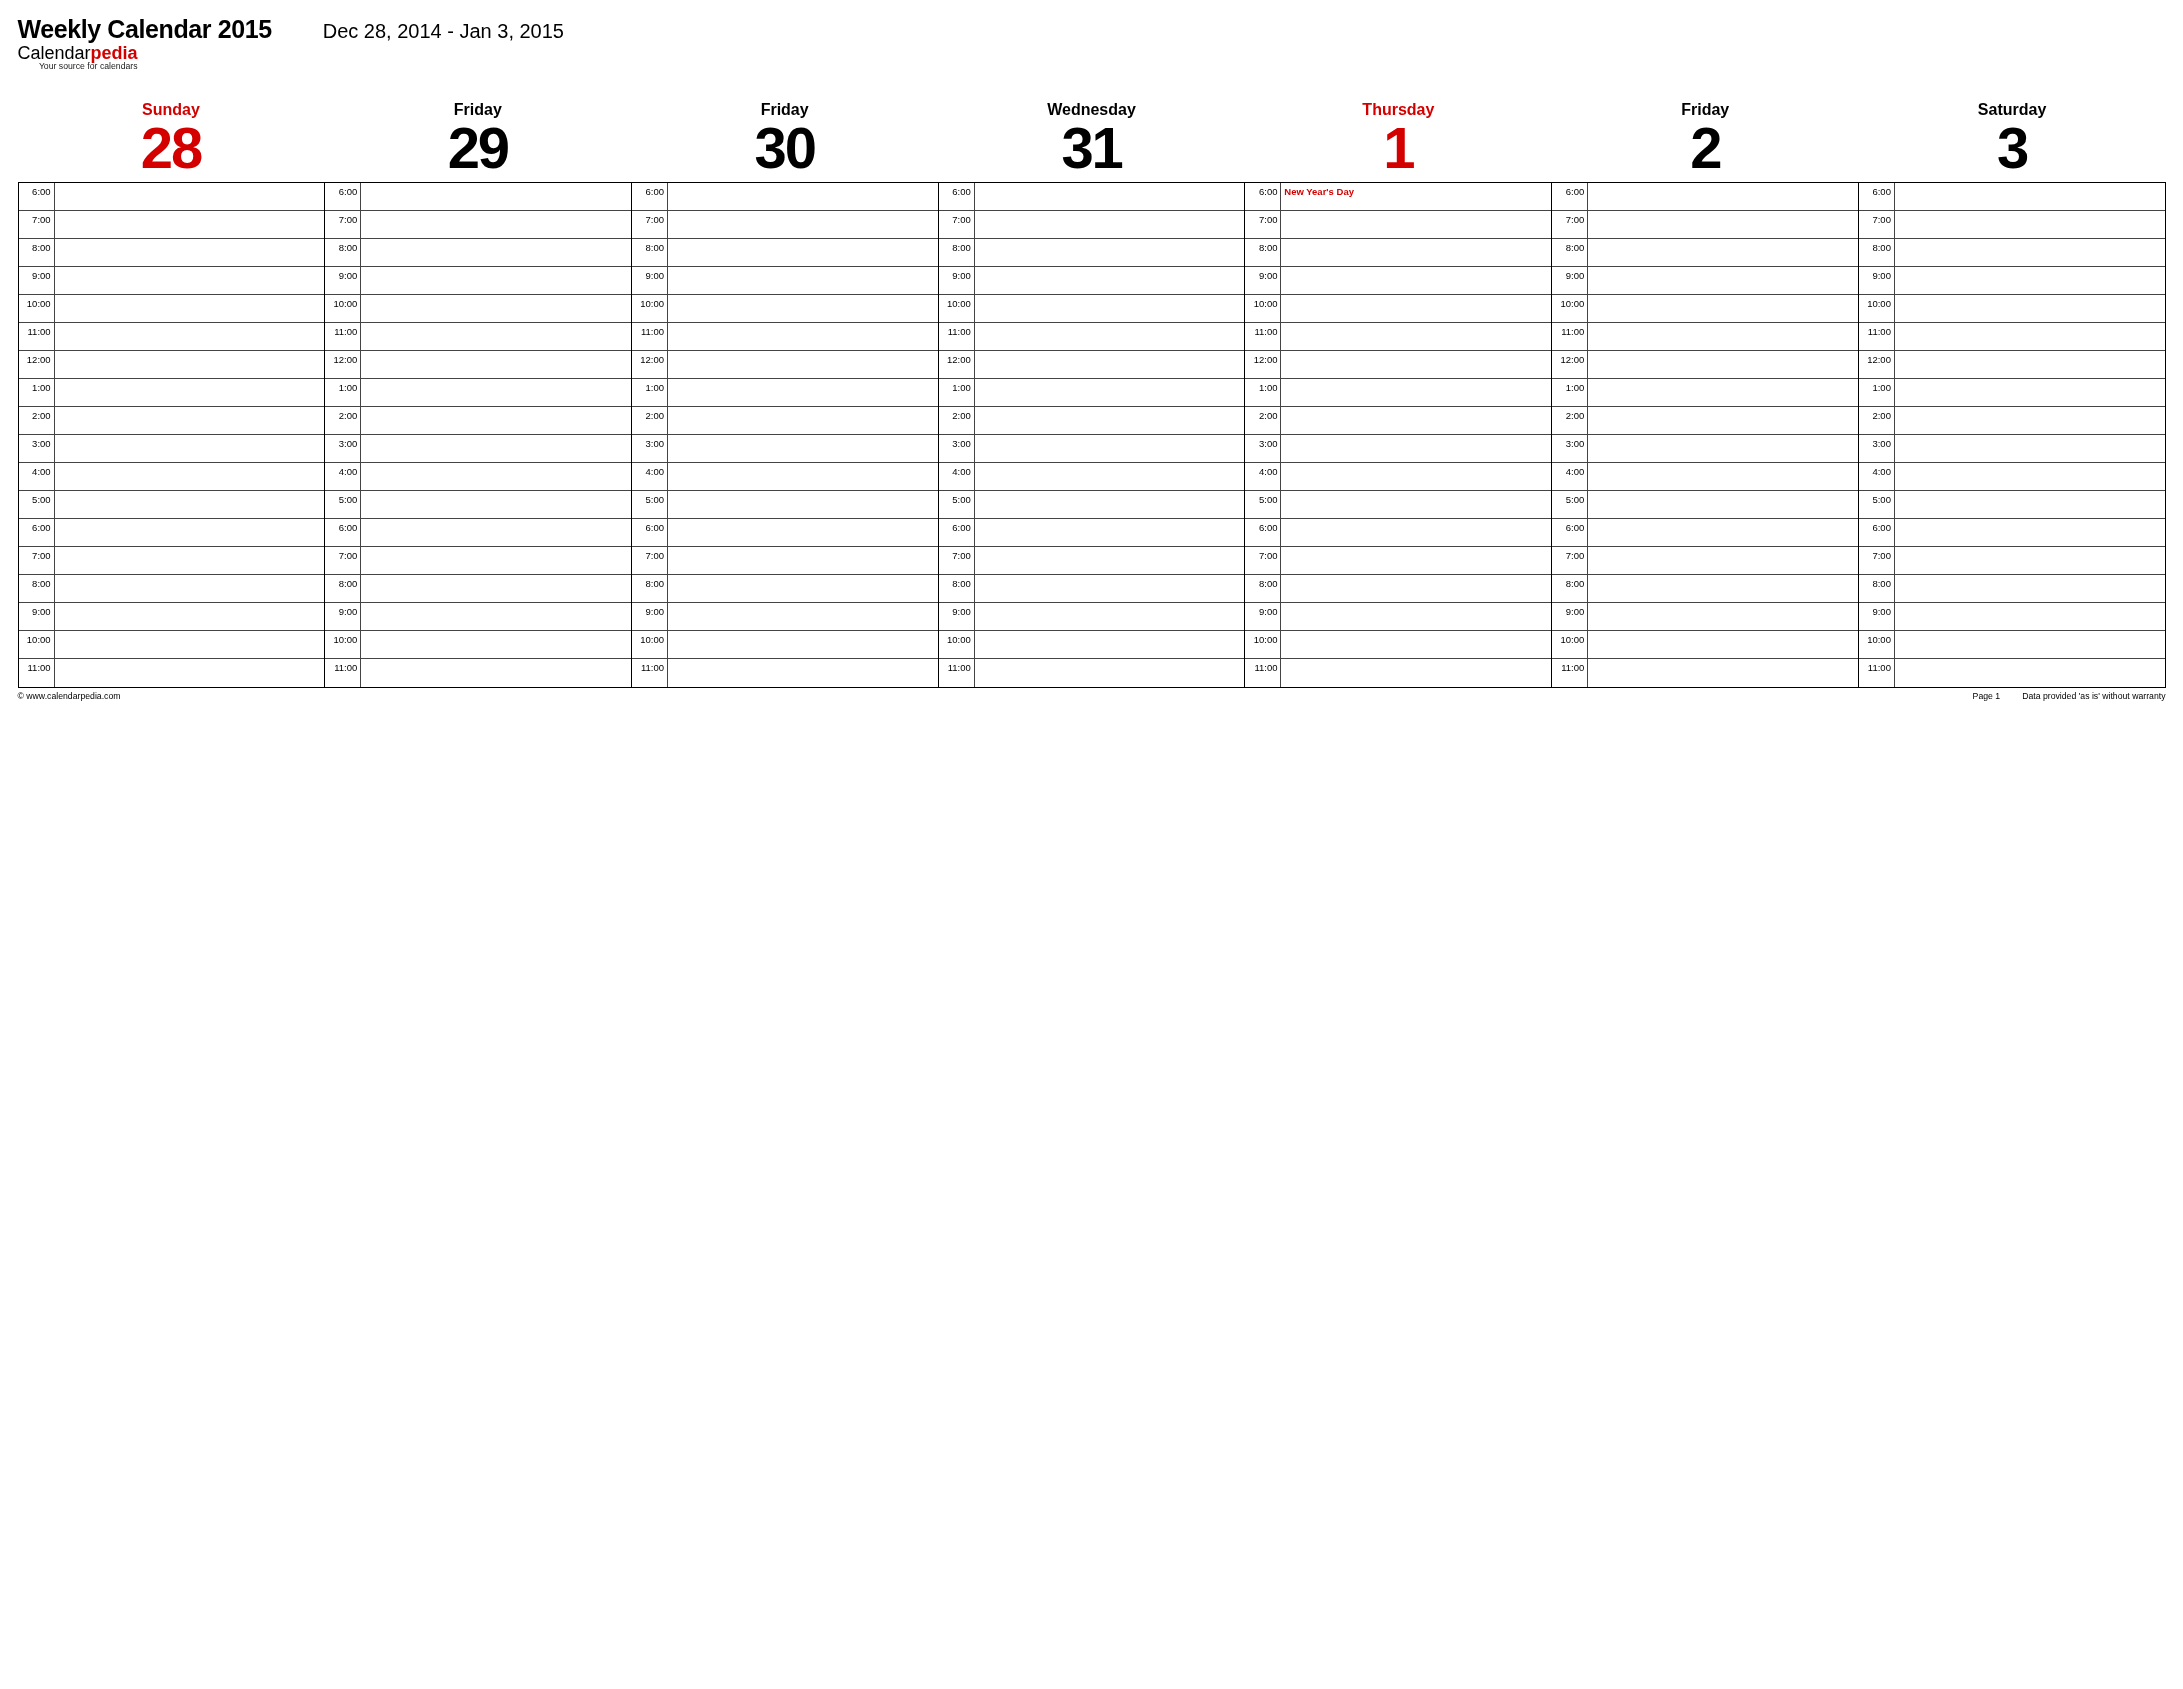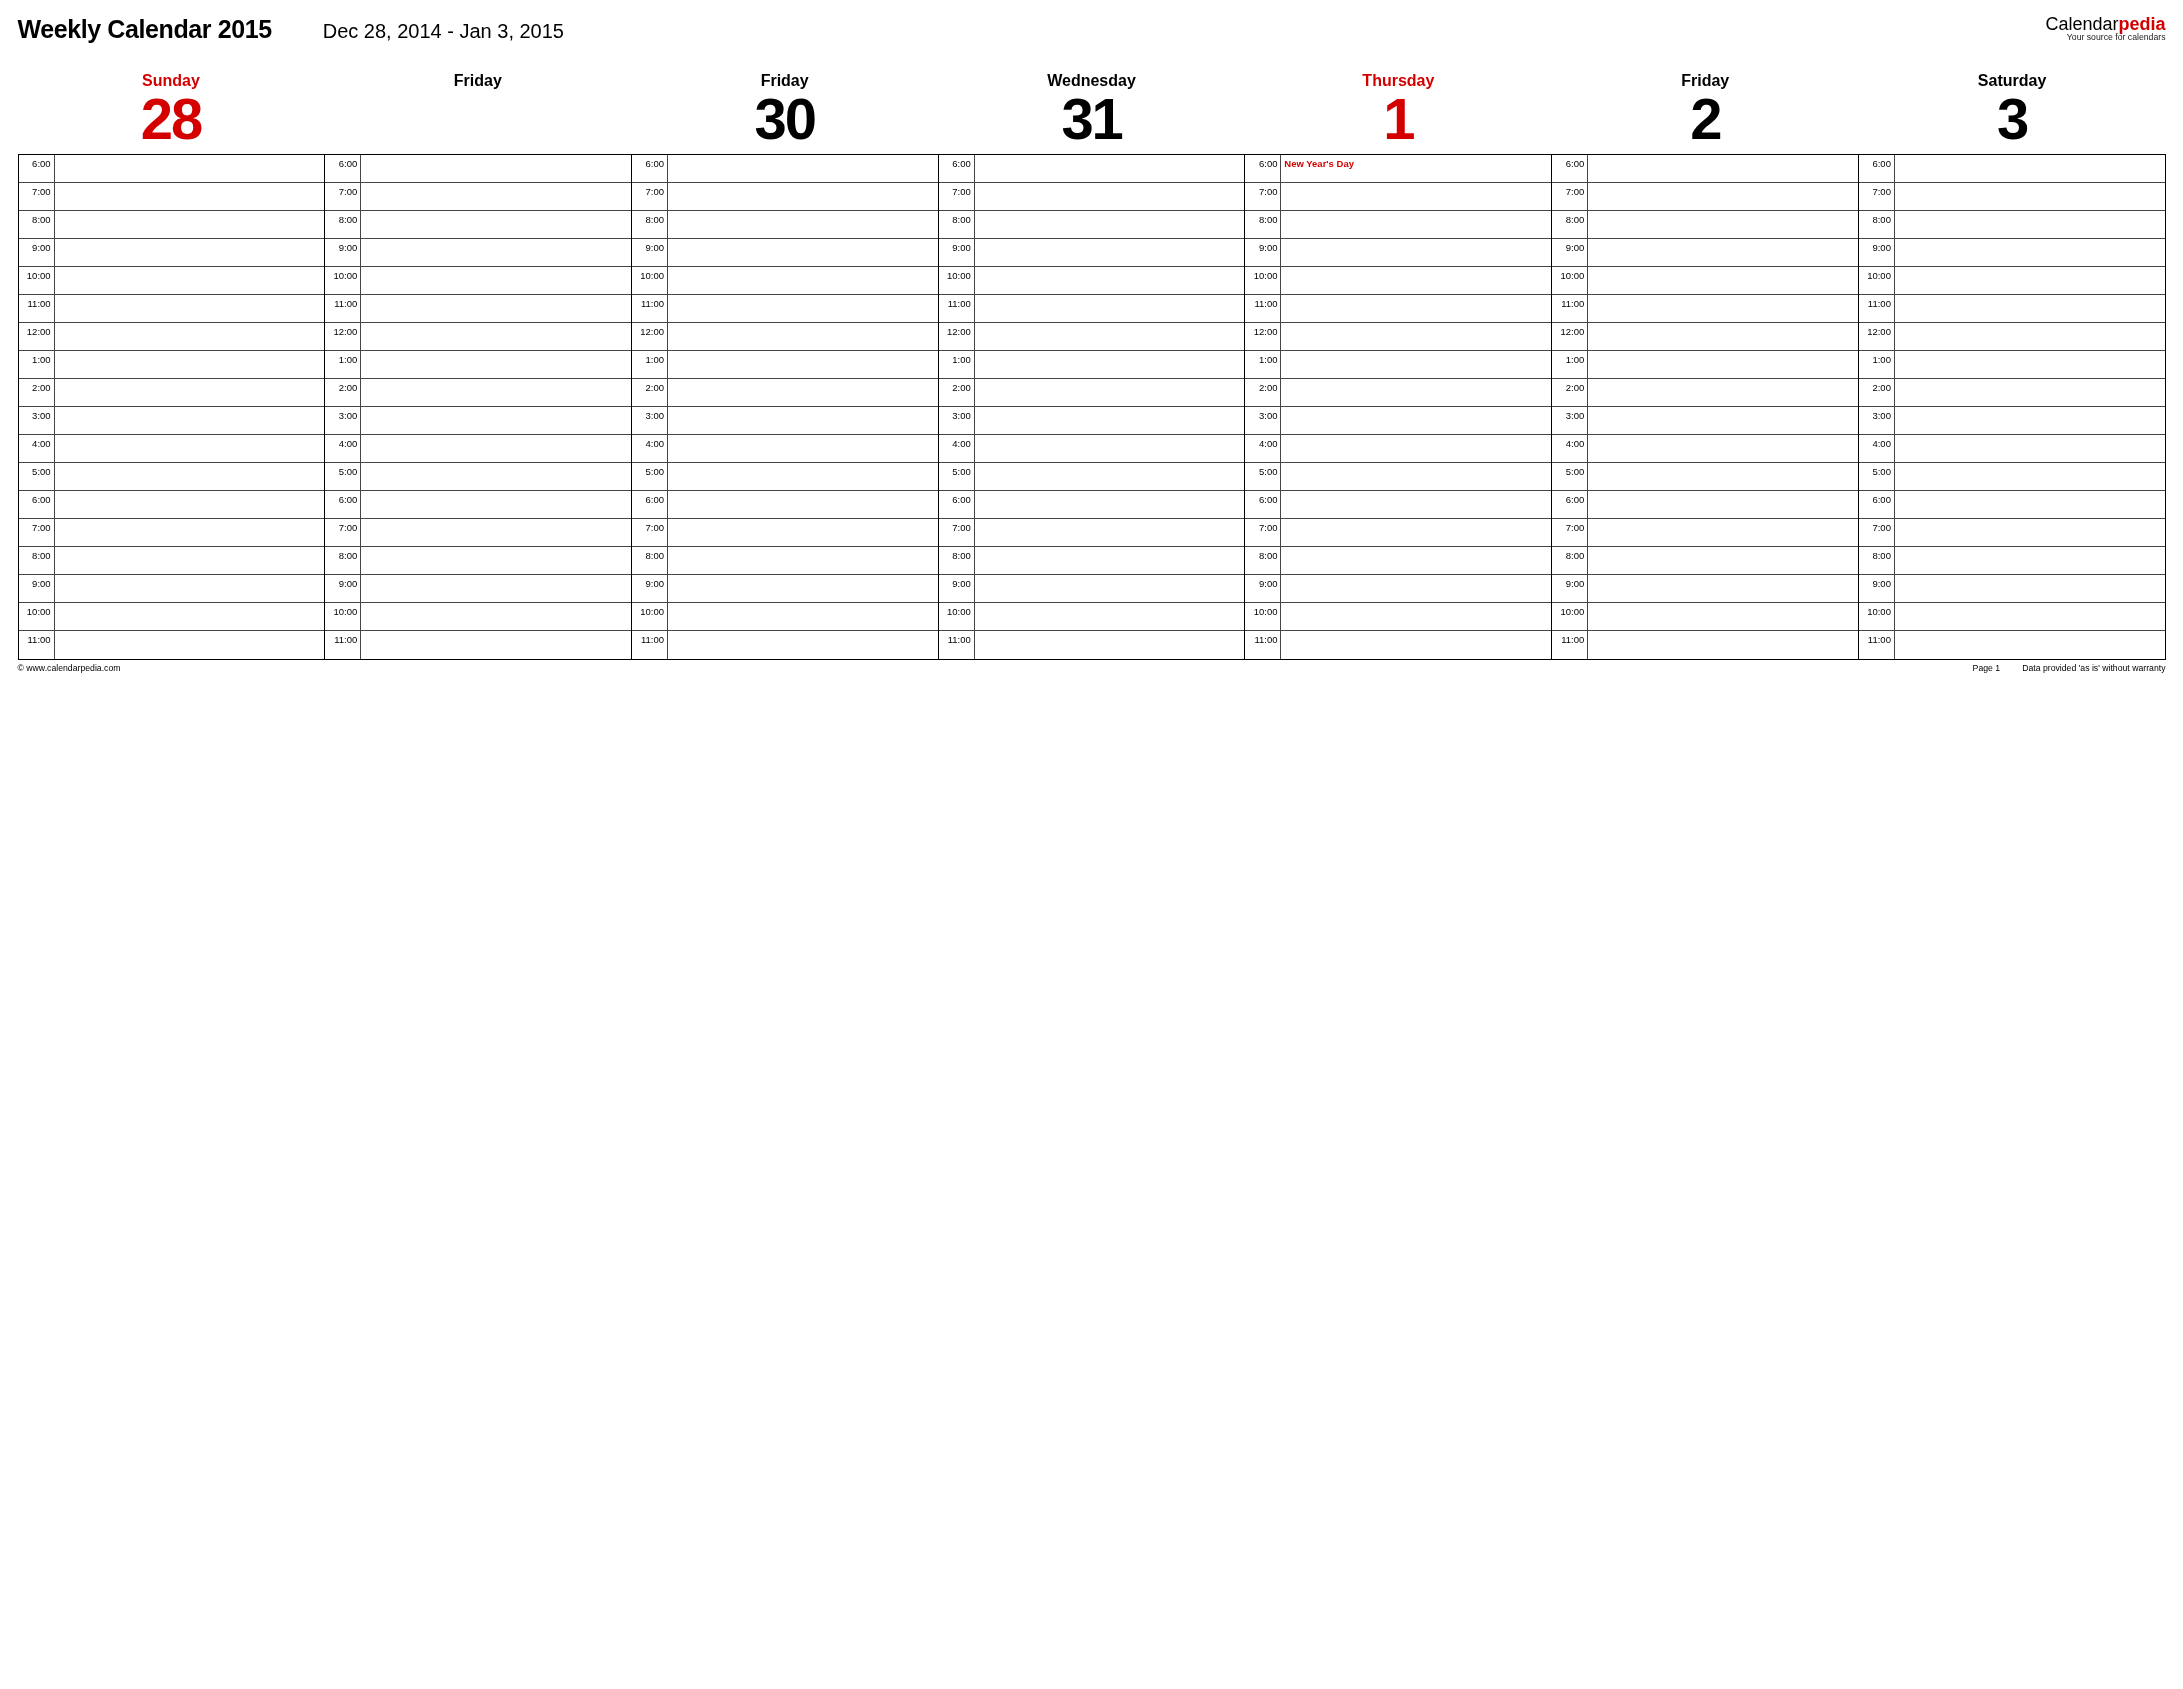--- a/index.html
+++ b/index.html
@@ -7,20 +7,21 @@
     font-family: Arial, Helvetica, sans-serif;
     margin: 0;
     padding: 14.6px 17.5px;
     background: #fff;
     color: #000;
   }
   .header {
     display: flex;
     align-items: flex-start;
     justify-content: space-between;
+    flex-direction: column;
   }
   .title-block { display: flex; align-items: baseline; gap: 51px; }
   .title { font-size: 25px; font-weight: 900; letter-spacing: -0.4px; }
   .date-range { font-size: 20px; font-weight: 400; }
   .brand { text-align: right; line-height: 1.05; }
   .brand-name { font-size: 18px; font-weight: 400; }
   .brand-name .red { color: #d40000; font-weight: 700; }
   .brand-tag { font-size: 8.7px; color: #222; }
 
   .day-header {
@@ -95,20 +96,21 @@
   </div>
 </div>
 
 <div class="day-header" id="day-header">
     <div class="day-col">
       <div class="day-name hl">Sunday</div>
       <div class="day-num hl">28</div>
     </div>
     <div class="day-col">
       <div class="day-name">Friday</div>
+      <div class="day-num">29</div>
     </div>
     <div class="day-col">
       <div class="day-name">Friday</div>
       <div class="day-num">30</div>
     </div>
     <div class="day-col">
       <div class="day-name">Wednesday</div>
       <div class="day-num">31</div>
     </div>
     <div class="day-col">

